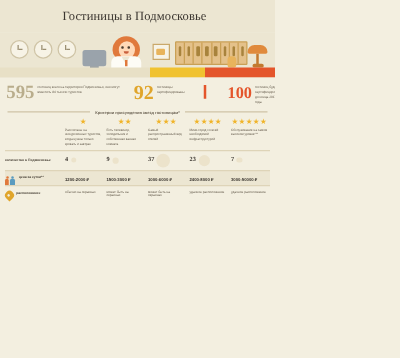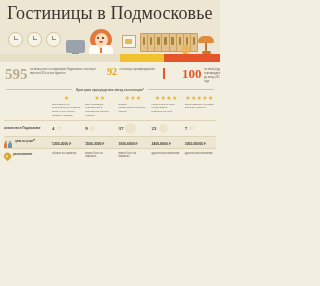--- a/index.html
+++ b/index.html
@@ -11,21 +11,21 @@
   }
   .poster{position:relative;width:220px;height:286px;background:#f3efe0;}
 
   
   .titlebar{
     height:26px;background:#ece6d2;
     display:flex;align-items:center;padding-left:7px;
   }
   .title{
     font-family:"Liberation Serif",serif;
-    font-size:18px;color:#3b3630;letter-spacing:.1px;
+    font-size:10px;color:#3b3630;letter-spacing:.1px;margin-left:43px;
   }
 
   
   .scene{position:relative;height:36px;background:#ece6d2;overflow:hidden;}
   .clock{
     position:absolute;top:6px;width:13px;height:13px;border-radius:50%;
     background:#f7f3e6;border:1.6px solid #cfc4a6;
   }
   .clock:after,.clock:before{
     content:"";position:absolute;background:#9b8f72;
@@ -91,21 +91,21 @@
 
   
   .stats{display:flex;align-items:flex-start;padding:5px 5px 3px 5px;gap:4px;}
   .stat{display:flex;align-items:flex-start;gap:2.5px;}
   .stat .num{
     font-family:"Liberation Serif",serif;font-weight:bold;line-height:1;
   }
   .stat.s1{flex:0 0 98px;}
   .stat.s1 .num{font-size:15px;color:#b9ad8c;}
   .stat.s2{flex:0 0 52px;}
-  .stat.s2 .num{font-size:10px;color:#e0a52b;}
+  .stat.s2 .num{font-size:16px;color:#e0a52b;}
   .stat.s3{flex:1;position:relative;padding-left:19px;}
   .stat.s3:before{content:"";position:absolute;left:0;top:1px;width:2px;height:11px;background:#e4552b;}
   .stat.s3 .num{font-size:13px;color:#e4552b;}
   .stat .cap{
     font-size:2.6px;line-height:1.5;color:#6b6253;padding-top:1px;
   }
 
   
   .crit{display:flex;align-items:center;gap:4px;padding:1px 6px 3px 6px;}
   .crit .ln{flex:1;height:1px;background:#cfc4a6;}

